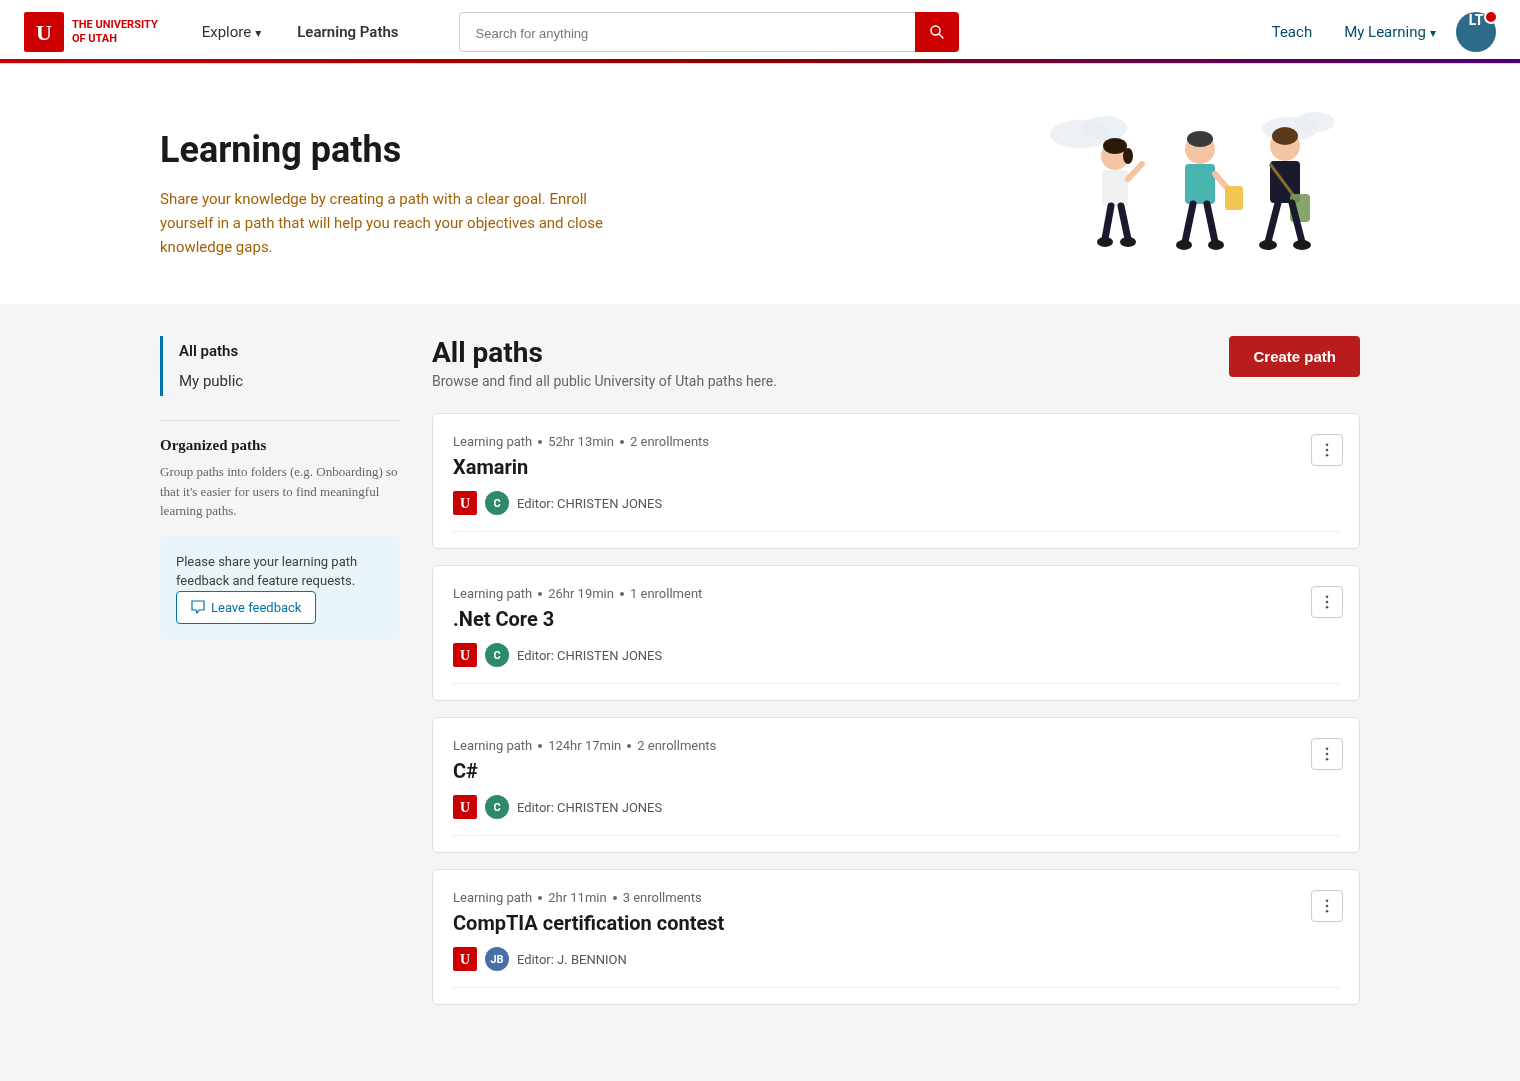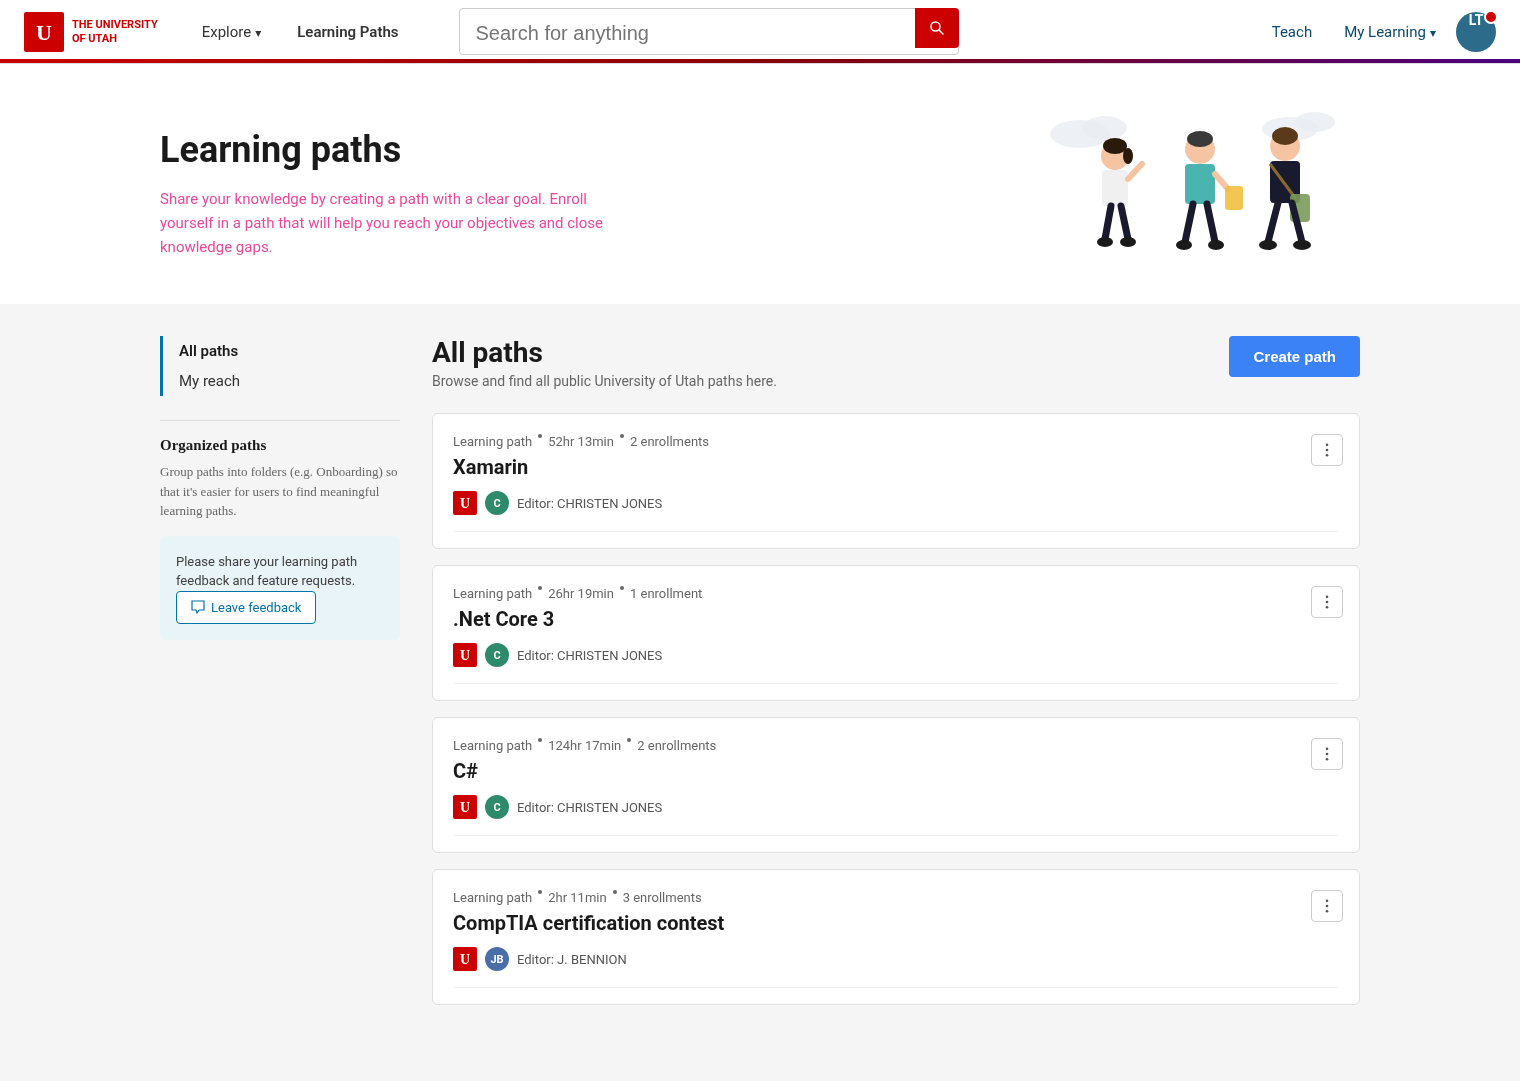--- a/index.html
+++ b/index.html
@@ -63,25 +63,25 @@
     }
     .nav-link.active { font-weight: 600; }
     .search-bar {
       flex: 1;
       max-width: 500px;
       position: relative;
       margin: 0 16px;
     }
     .search-input {
       width: 100%;
-      height: 47px;
+      height: 40px;
       border: 1px solid #ccc;
       border-radius: 4px;
       padding: 4px 44px 0 16px;
-      font-size: 20px;
+      font-size: 13px;
       outline: none;
     }
     .search-btn {
       position: absolute;
       right: 0;
       top: 0;
       height: 40px;
       width: 44px;
       background: #cc0000;
       border: none;
@@ -143,21 +143,21 @@
       min-height: 200px;
     }
     .hero-text h1 {
       font-size: 36px;
       font-weight: 700;
       color: #1a1a1a;
       margin-bottom: 16px;
     }
     .hero-text p {
       font-size: 15px;
-      color: #ec4899;
+      color: #a16207;
       line-height: 1.6;
       max-width: 480px;
     }
     .hero-illustration {
       width: 340px;
       height: 180px;
       flex-shrink: 0;
     }
 
     
@@ -246,21 +246,21 @@
       font-size: 28px;
       font-weight: 700;
       color: #1a1a1a;
       margin-bottom: 4px;
     }
     .paths-header-left p {
       font-size: 14px;
       color: #666;
     }
     .create-path-btn {
-      background: #3b82f6;
+      background: #b91c1c;
       color: #fff;
       border: none;
       border-radius: 4px;
       padding: 12px 24px;
       font-size: 15px;
       font-weight: 600;
       cursor: pointer;
       white-space: nowrap;
     }
 
@@ -271,20 +271,21 @@
       border-radius: 6px;
       padding: 20px 20px 16px;
       margin-bottom: 16px;
       position: relative;
     }
     .path-meta {
       font-size: 13px;
       color: #666;
       margin-bottom: 6px;
       display: flex;
+      align-items: center;
       gap: 6px;
     }
     .path-meta .dot {
       width: 4px;
       height: 4px;
       background: #666;
       border-radius: 50%;
       display: inline-block;
     }
     .path-title {
@@ -465,21 +466,21 @@
 </section>
 
 <div class="main-content">
 
   <aside class="sidebar">
     <div class="sidebar-nav">
       <div class="sidebar-item active">
         <span>All paths</span>
       </div>
       <div class="sidebar-item">
-        <span>My reach</span>
+        <span>My public</span>
       </div>
     </div>
 
     <hr class="sidebar-divider">
 
     <div class="organized-paths">
       <h3>Organized paths</h3>
       <p>Group paths into folders (e.g. Onboarding) so that it's easier for users to find meaningful learning paths.</p>
     </div>
 

